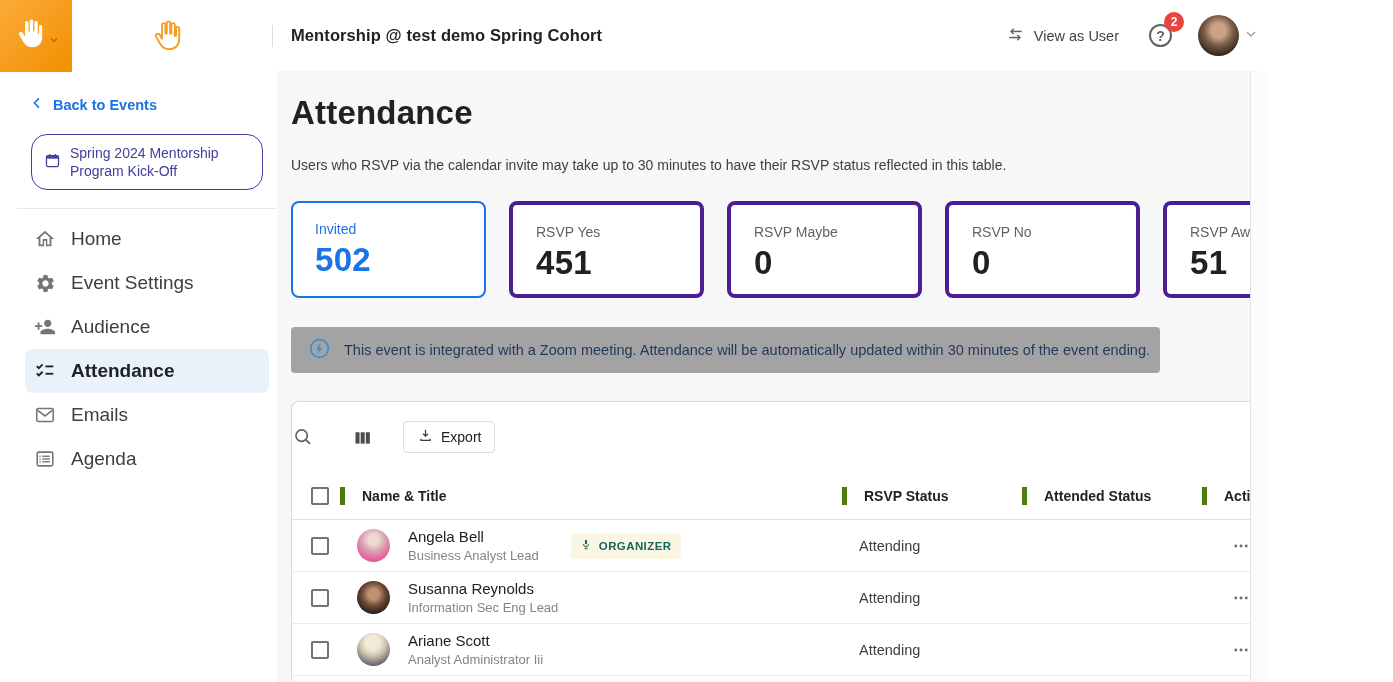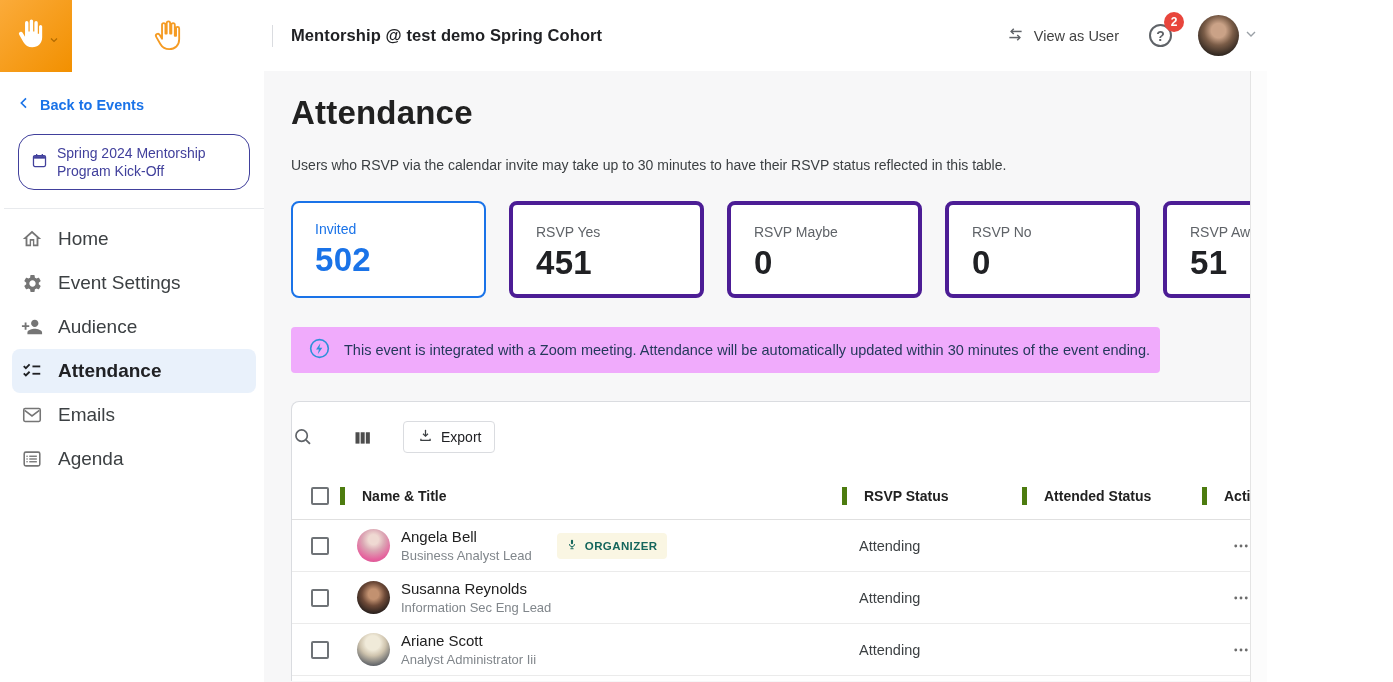--- a/index.html
+++ b/index.html
@@ -17,21 +17,21 @@
   .topbar-right { margin-left:auto; display:flex; align-items:center; padding-right:8px; }
   .view-as-user { display:flex; align-items:center; gap:8px; color:#424242; font-size:14.5px; font-weight:500; cursor:pointer; }
   .help-wrap { position:relative; margin-left:30px; cursor:pointer; }
   .help-circle { width:23px; height:23px; border:2px solid #5f6368; border-radius:50%; color:#5f6368; font-size:14px; font-weight:700; display:flex; align-items:center; justify-content:center; }
   .notif-badge { position:absolute; top:-12px; right:-12px; min-width:20px; height:20px; background:#e8453c; color:#fff; border-radius:50%; font-size:12px; font-weight:700; display:flex; align-items:center; justify-content:center; }
   .avatar-wrap { display:flex; align-items:center; margin-left:26px; cursor:pointer; }
   .avatar { width:41px; height:41px; border-radius:50%; background:radial-gradient(circle at 50% 38%, #caa287 22%, #7a5c47 45%, #2c241e 78%); }
   .avatar-chev { margin-left:4px; }
 
   
-  .sidebar { position:absolute; top:71px; left:4px; width:260px; bottom:0; background:#fff; z-index:4; }
+  .sidebar { position:absolute; top:71px; left:17px; width:260px; bottom:0; background:#fff; z-index:4; }
   .back-link { display:flex; align-items:center; gap:8px; margin:24px 0 0 12px; color:#1a73e8; font-size:14.5px; font-weight:600; cursor:pointer; }
   .event-pill { margin:20px 14px 0 14px; border:1.6px solid #41409c; border-radius:16px; padding:9px 14px 9px 12px; display:flex; gap:9px; color:#41409c; font-size:14px; font-weight:500; line-height:18px; cursor:pointer; background:#fff;align-items:center; }
   .event-pill svg { flex:0 0 auto; margin-top:1px; }
   .sidebar-divider { height:1px; background:#e8eaed; margin-top:18px; }
   .nav { padding:8px 8px 0 8px; }
   .nav-item { display:flex; align-items:center; gap:15px; height:44px; padding-left:9px; border-radius:8px; font-size:19px; color:#3c4043; cursor:pointer; }
   .nav-item .nav-ic { width:22px; display:flex; justify-content:center; }
   .nav-item.active { background:#e9f1fb; color:#202124; font-weight:700; }
 
   
@@ -40,38 +40,38 @@
   .h1 { font-size:33px; font-weight:700; color:#212121; line-height:40px; letter-spacing:.2px; }
   .desc { margin-top:24px; font-size:14px; color:#3c4043; }
 
   .stats { margin-top:28px; display:flex; gap:23px; width:1067px; }
   .stat-card { width:195px; height:97px; background:#fff; border:4px solid #4c1d95; border-radius:8px; padding:19px 0 8px 23px; cursor:pointer; }
   .stat-card .stat-label { font-size:14px; color:#5f6368; }
   .stat-card .stat-value { margin-top:4px; font-size:33px; font-weight:700; color:#202124; letter-spacing:.3px; }
   .stat-card.selected { border:2px solid #1a73e8; padding:18px 0 0 22px; }
   .stat-card.selected .stat-label, .stat-card.selected .stat-value { color:#1a73e8; }
 
-  .banner { margin-top:29px; width:869px; height:46px; background:#f0abfc; border-radius:4px; display:flex; align-items:center; padding-left:17px; gap:13px; }
+  .banner { margin-top:29px; width:869px; height:46px; background:#a3a3a3; border-radius:4px; display:flex; align-items:center; padding-left:17px; gap:13px; }
   .banner-text { font-size:14.5px; color:#24395b; }
 
   .table-card { margin-top:28px; width:1067px; height:280px; background:#fff; border:1px solid #dadce0; border-radius:8px 8px 0 0; border-bottom:none; }
   .table-toolbar { height:70px; display:flex; align-items:center; justify-content:flex-start; padding-right:16px; gap:0; }
   .tool-ic { cursor:pointer; display:flex; align-items:center; }
   .tool-ic.search { margin-right:38px; }
   .tool-ic.columns { margin-right:30px; }
   .export-btn { display:flex; align-items:center; gap:7px; height:32px; padding:0 13px; background:#fff; border:1px solid #dadce0; border-radius:4px; font-size:14px; color:#202124; cursor:pointer; }
 
   .tgrid { display:grid; grid-template-columns:48px 502px 180px 180px 1fr; align-items:center; }
   .thead { height:48px; border-bottom:1px solid #e0e0e0; }
   .th { font-size:14px; font-weight:700; color:#212121; display:flex; align-items:center; height:18px; }
   .th.bordered { border-left:5px solid #4d7c0f; padding-left:17px; }
   .cb-cell { padding-left:19px; }
   .checkbox { width:18px; height:18px; border:2px solid #6f7377; border-radius:2px; background:#fff; cursor:pointer; }
   .trow { height:52px; border-bottom:1px solid #ebebeb; }
-  .name-cell { display:flex; align-items:center; gap:11px; padding-left:17px; }
+  .name-cell { display:flex; align-items:center; gap:18px; padding-left:17px; }
   .row-avatar { width:33px; height:33px; border-radius:50%; flex:0 0 33px; }
   .row-avatar.a1 { background:radial-gradient(circle at 50% 32%, #efd9d2 18%, #dba7b4 40%, #e5619d 72%, #cf4f8e 100%); }
   .row-avatar.a2 { background:radial-gradient(circle at 50% 40%, #c29170 20%, #6e4a38 45%, #1f1a19 80%); }
   .row-avatar.a3 { background:radial-gradient(circle at 48% 30%, #f0ead9 25%, #cfc4ae 45%, #5c6066 80%); }
   .person .p-name { font-size:15px; color:#212121; line-height:19px; }
   .person .p-title { font-size:13px; color:#80868b; line-height:17px; margin-top:1px; }
   .org-badge { margin-left:14px; display:flex; align-items:center; gap:6px; background:#faf6e3; border-radius:4px; padding:5px 10px 5px 8px; color:#15665c; font-size:11.5px; font-weight:700; letter-spacing:.4px; }
   .cell-text { font-size:14.5px; color:#3c4043; padding-left:17px; }
   .kebab { margin-left:30px; cursor:pointer; display:flex; width:18px; justify-content:center; }
 </style>

